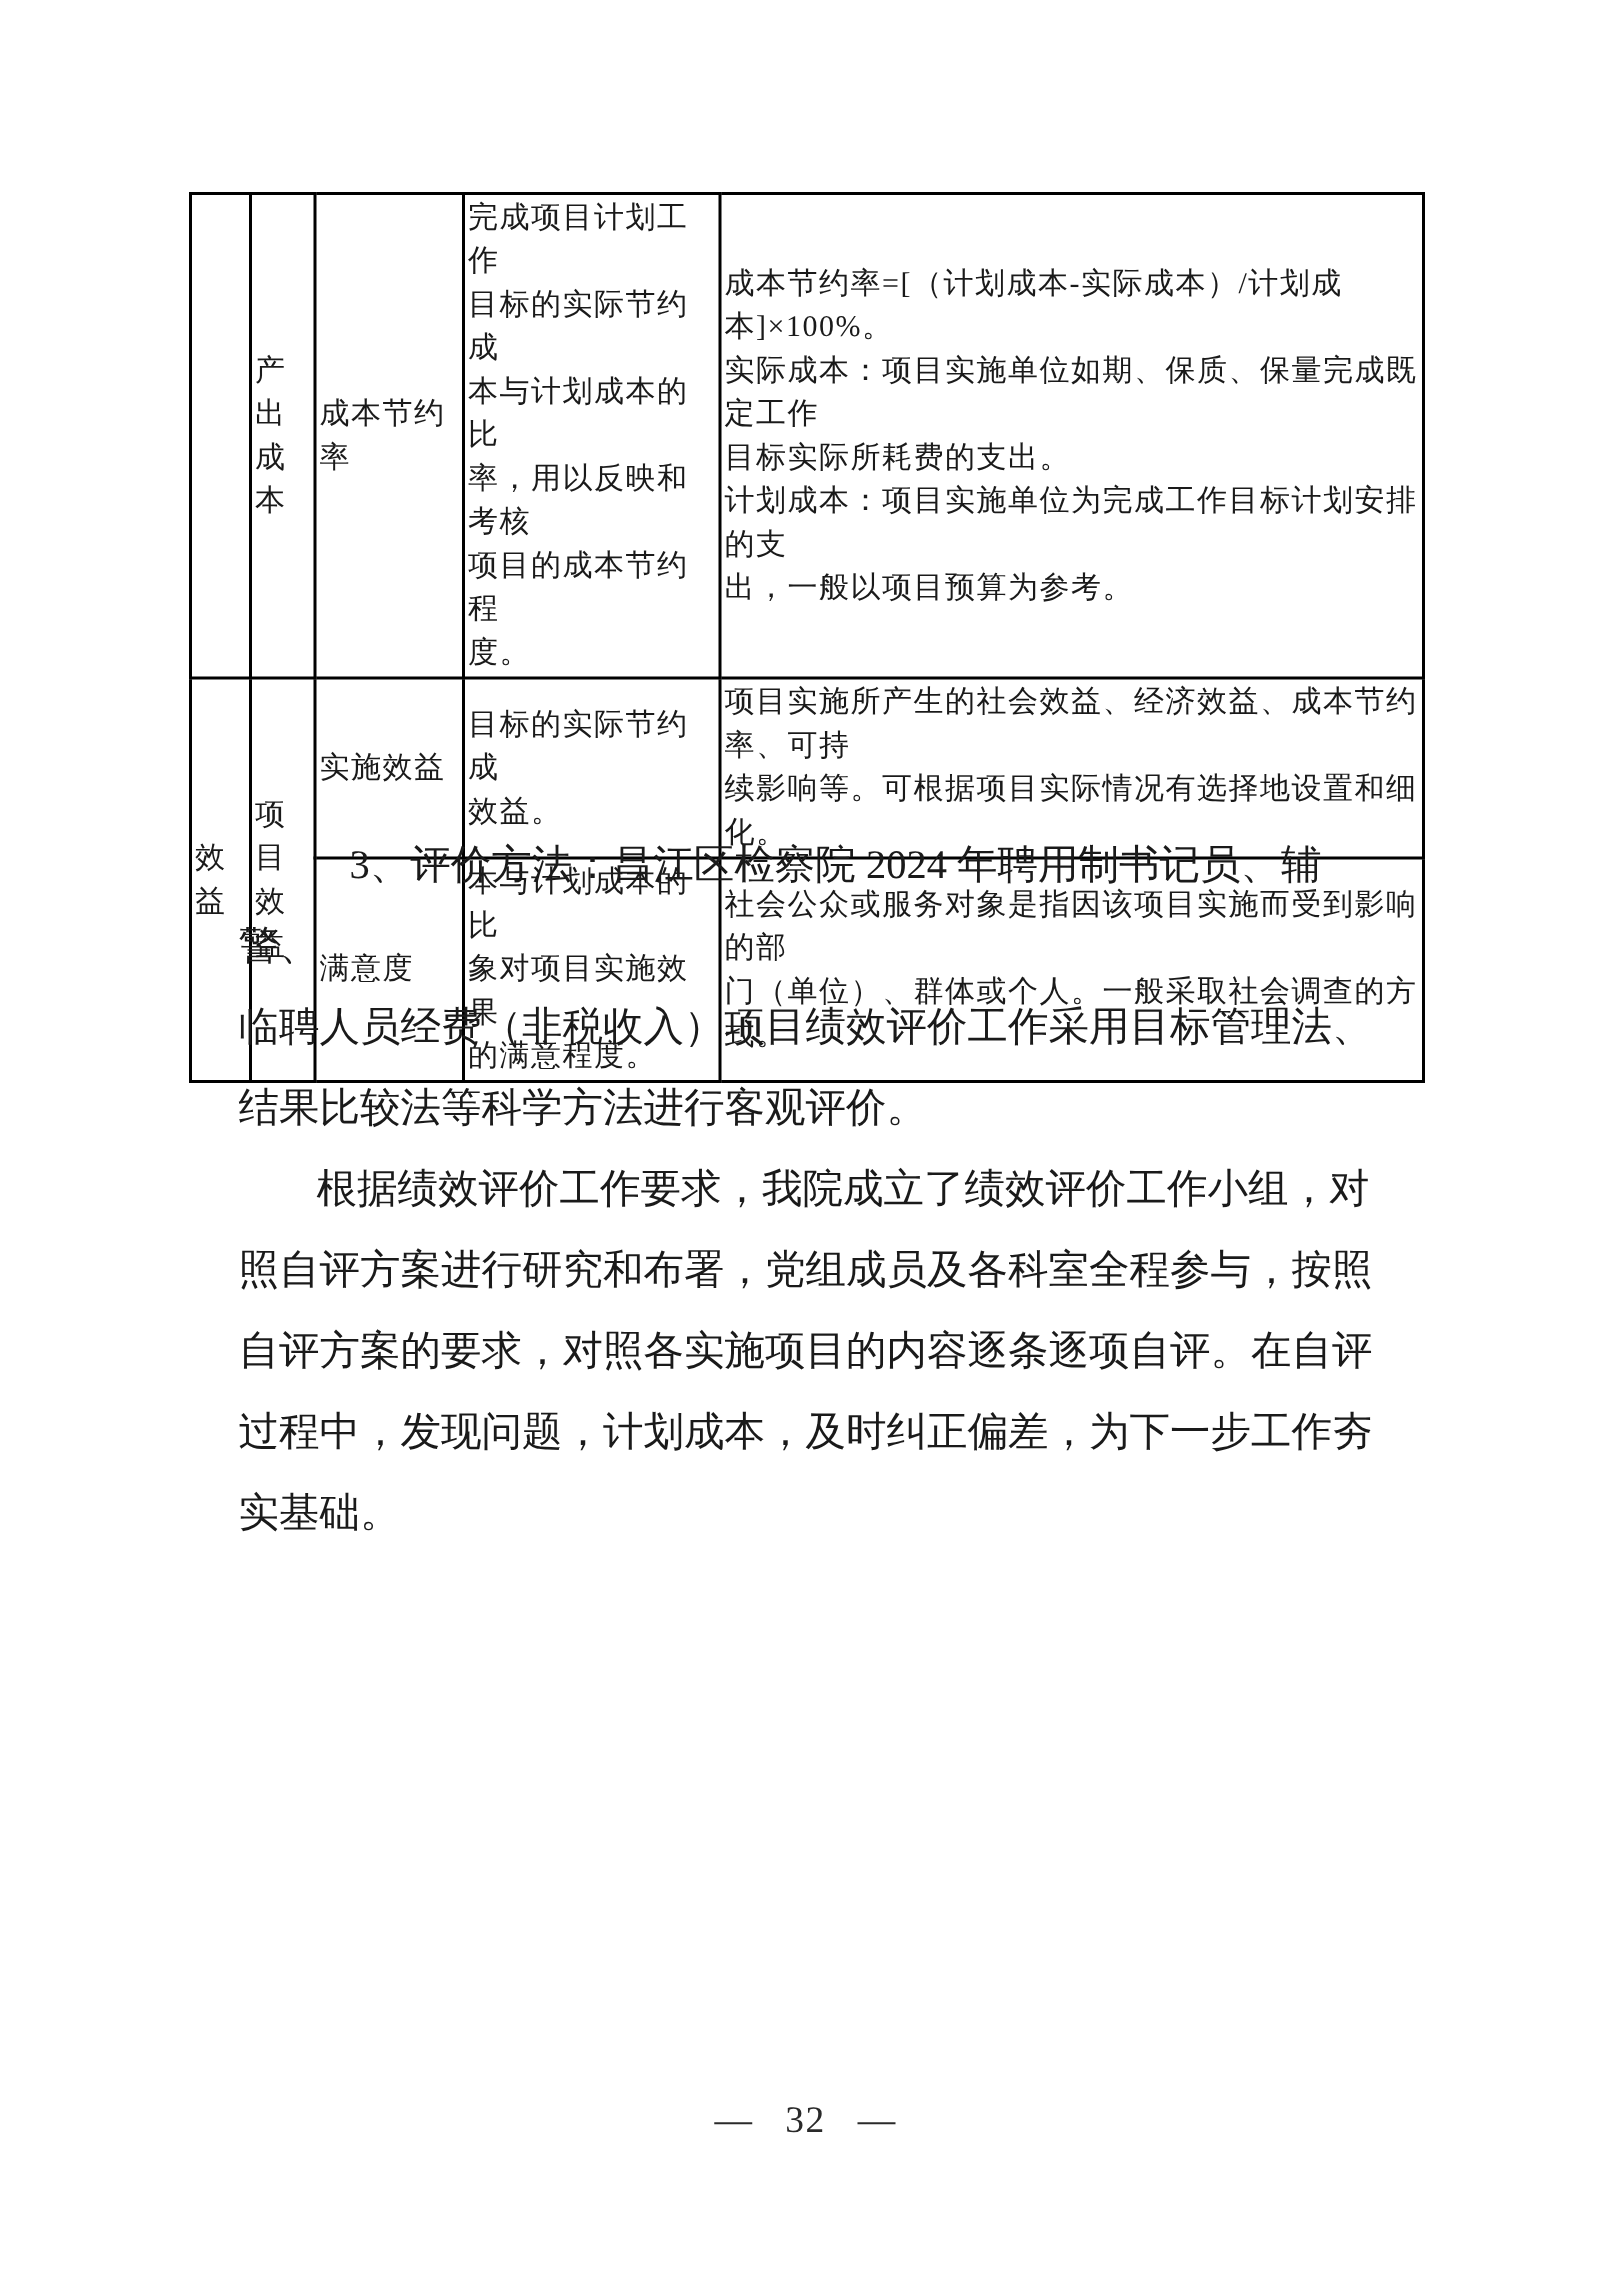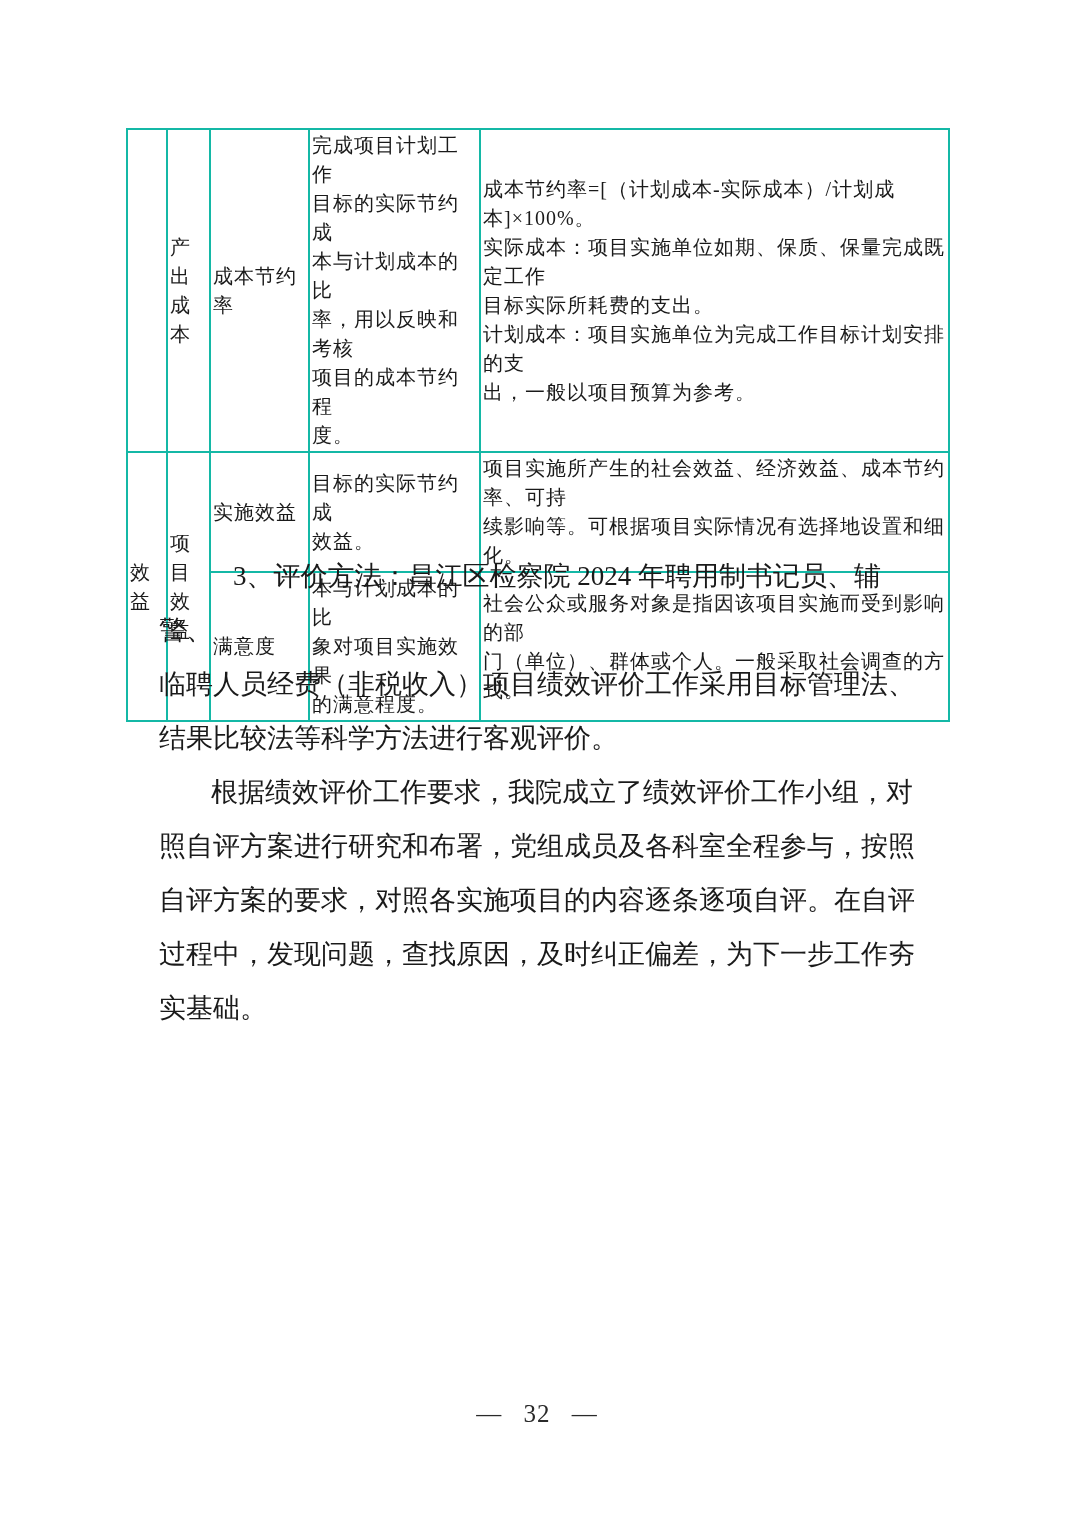--- a/index.html
+++ b/index.html
@@ -16,21 +16,21 @@
   
   .itable {
     position: absolute;
     left: 126px;
     top: 128px;
     width: 822px;
     border-collapse: collapse;
     table-layout: fixed;
   }
   .itable td {
-    border: 2px solid #14b8a6;
+    border: 2px solid #000000;
     padding: 1px 2px;
     vertical-align: middle;
     white-space: pre-line;
     font-size: 20px;
     line-height: 29px;
     letter-spacing: 1px;
     overflow: hidden;
   }
   .row-1 { height: 179px; }
   .row-2 { height: 80px;  }
@@ -126,19 +126,19 @@
   </tbody>
     </table>
 
   <div class="bodytext">
     <p class="p-num">3、评价方法：昌江区检察院 2024 年聘用制书记员、辅警、
 临聘人员经费（非税收入）项目绩效评价工作采用目标管理法、
 结果比较法等科学方法进行客观评价。</p>
     <p class="p-plain">根据绩效评价工作要求，我院成立了绩效评价工作小组，对
 照自评方案进行研究和布署，党组成员及各科室全程参与，按照
 自评方案的要求，对照各实施项目的内容逐条逐项自评。在自评
-过程中，发现问题，查找原因，及时纠正偏差，为下一步工作夯
+过程中，发现问题，计划成本，及时纠正偏差，为下一步工作夯
 实基础。</p>
   </div>
 
   <div class="footer">— 32 —</div>
 
 </div>
 
 </body></html>

